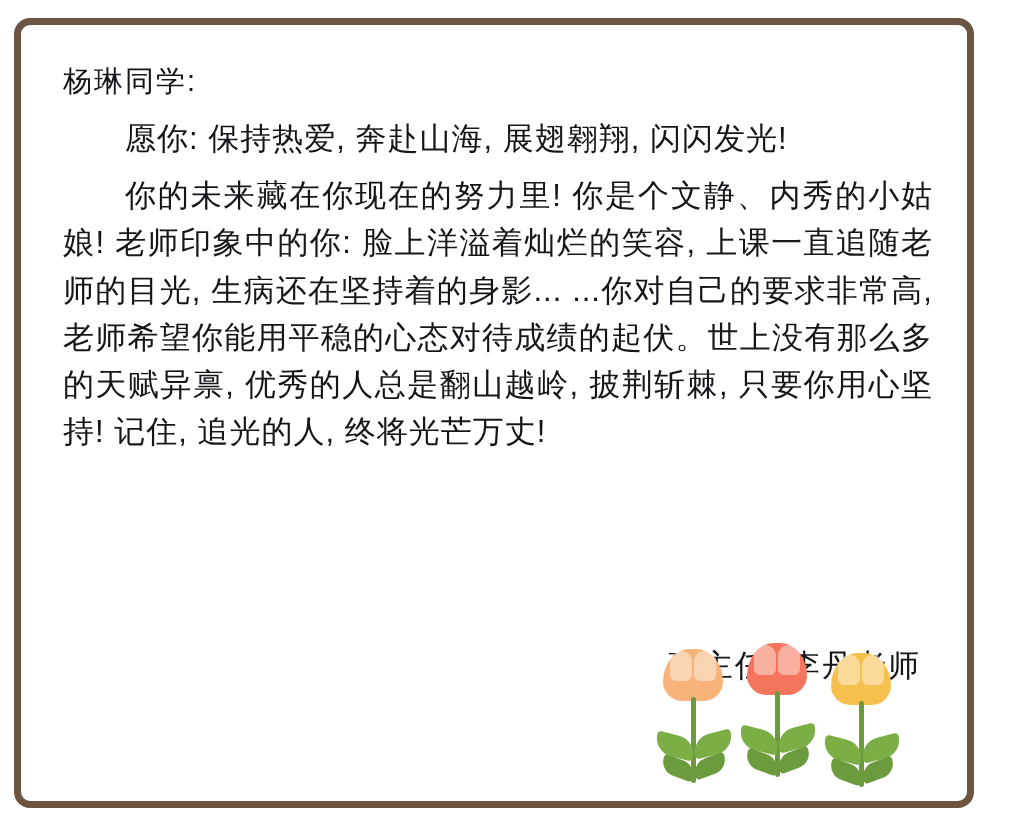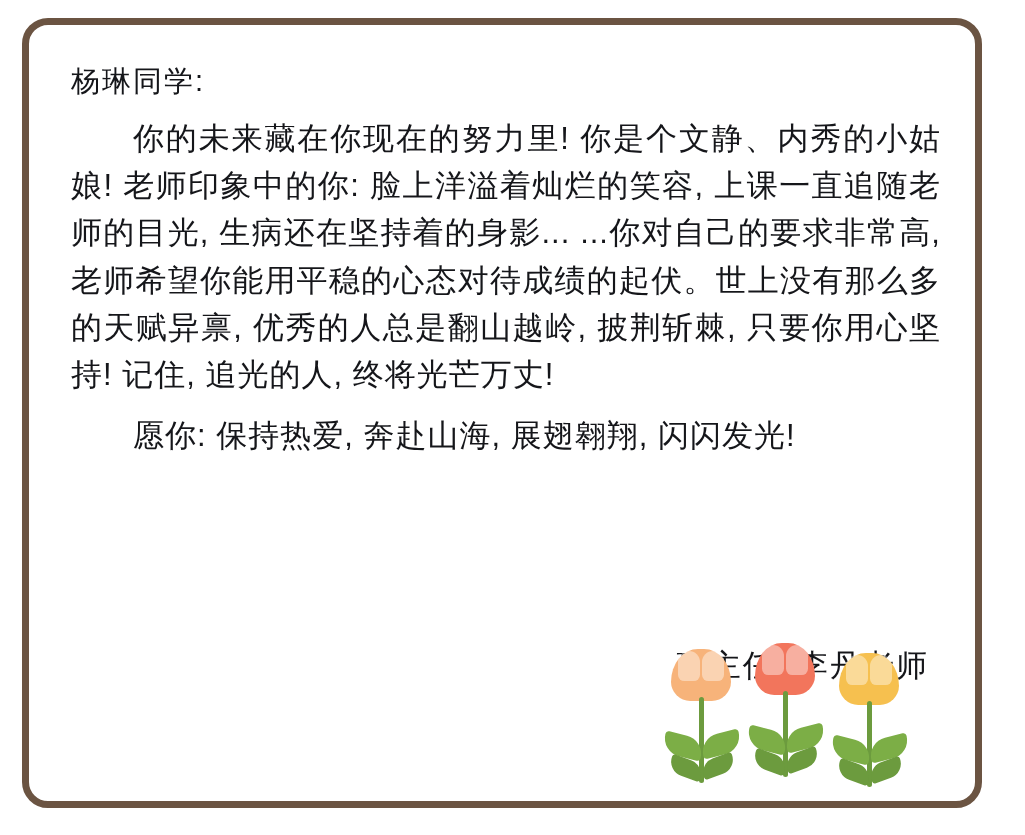--- a/index.html
+++ b/index.html
@@ -9,27 +9,27 @@
   }
   body {
     width: 1025px;
     height: 835px;
     font-family: "Liberation Sans", sans-serif;
     overflow: hidden;
   }
 
   .card {
     position: absolute;
-    left: 22px;
+    left: 14px;
     top: 18px;
     width: 960px;
     height: 790px;
     box-sizing: border-box;
     border: 7px solid #6b5442;
-    border-radius: 26px;
+    border-radius: 16px;
     background: #ffffff;
   }
 
   .letter-body {
     position: absolute;
     left: 42px;
     top: 38px;
     right: 34px;
     color: #15161a;
   }
@@ -155,23 +155,23 @@
   }
 </style>
 </head>
 <body>
 
 <div class="card">
 
   <div class="letter-body">
     <div class="salutation">杨琳同学:</div>
 
+    <div class="para indent para-wish">愿你: 保持热爱, 奔赴山海, 展翅翱翔, 闪闪发光!</div>
+
     <div class="para indent para-main">你的未来藏在你现在的努力里! 你是个文静、内秀的小姑娘! 老师印象中的你: 脸上洋溢着灿烂的笑容, 上课一直追随老师的目光, 生病还在坚持着的身影... ...你对自己的要求非常高, 老师希望你能用平稳的心态对待成绩的起伏。世上没有那么多的天赋异禀, 优秀的人总是翻山越岭, 披荆斩棘, 只要你用心坚持! 记住, 追光的人, 终将光芒万丈!</div>
-
-    <div class="para indent para-wish">愿你: 保持热爱, 奔赴山海, 展翅翱翔, 闪闪发光!</div>
   </div>
 
   <div class="signature">班主任: 李丹老师</div>
 
   <div class="flowers">
 
     <div class="flower f1">
       <div class="bloom" style="background:#f7b37a"></div>
       <div class="stem"></div>
       <div class="leaf leaf-l"></div>

